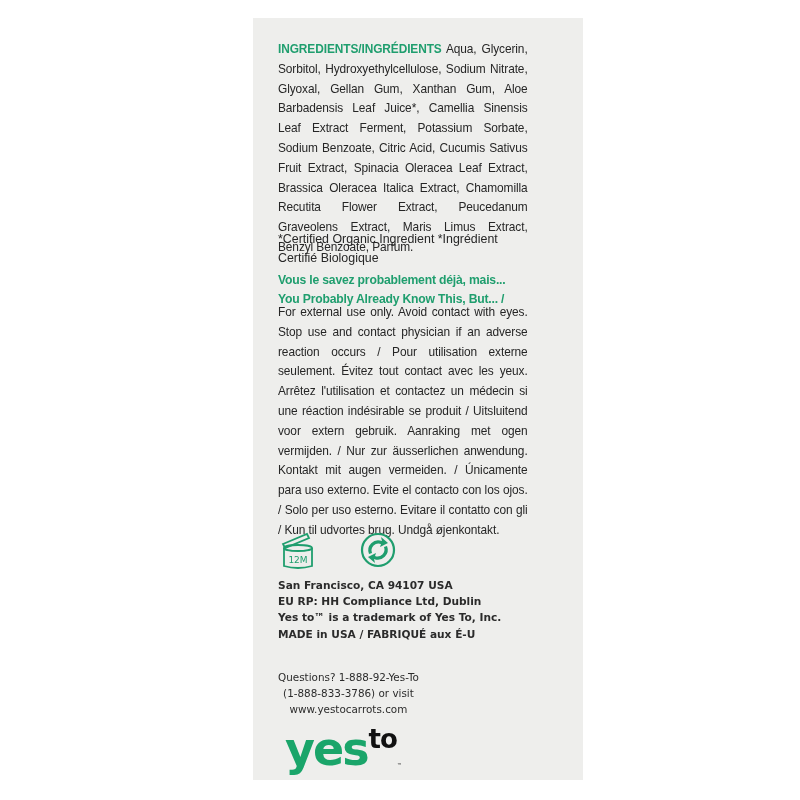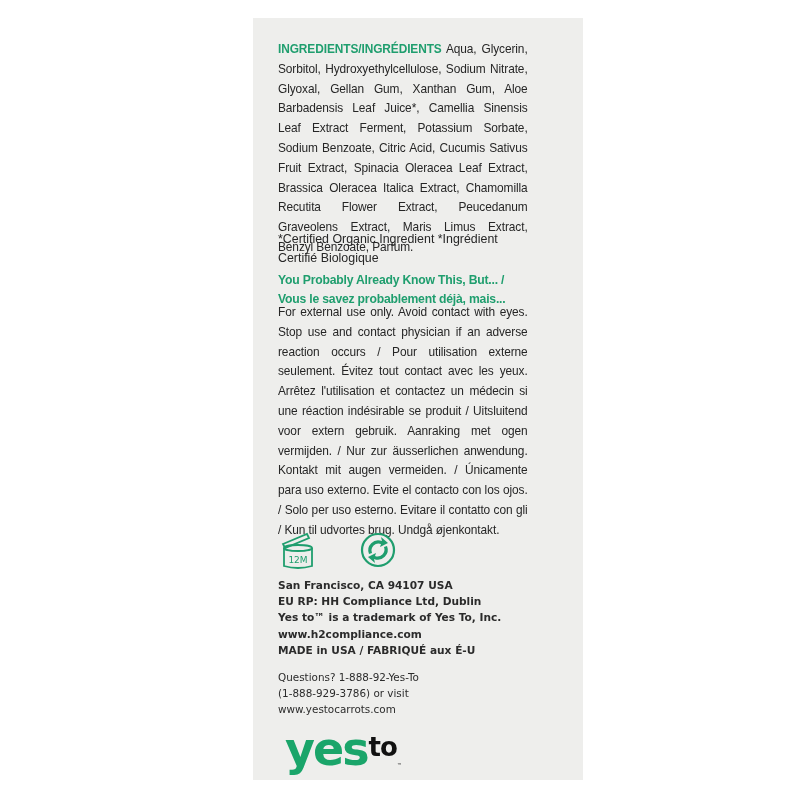--- a/index.html
+++ b/index.html
@@ -87,20 +87,21 @@
     .mfr div { display: block; }
     .contact {
       position: absolute;
       left: 25px;
       top: 651px;
       font-family: "DejaVu Sans", sans-serif;
       font-size: 10.4px;
       line-height: 16px;
       color: #2b2b2b;
       white-space: nowrap;
+      text-align: center;
     }
     .logo {
       position: absolute;
       left: 32px;
       top: 702px;
       height: 52px;
       display: flex;
       align-items: flex-end;
     }
     .logo-yes {
@@ -112,40 +113,40 @@
       line-height: 46px;
     }
     .logo-to {
       font-family: "DejaVu Sans", sans-serif;
       font-weight: bold;
       font-size: 26px;
       color: #111111;
       letter-spacing: -1px;
       line-height: 30px;
       margin-left: 1px;
-      margin-bottom: 10px;
+      margin-bottom: 18px;
     }
     .logo-tm {
       font-size: 5px;
       color: #111;
       margin-bottom: 4px;
     }
   </style>
 </head>
 <body>
 
 <div class="panel">
 
   <div class="ingredients"><span class="ing-label">INGREDIENTS/INGRÉDIENTS</span><span> Aqua, Glycerin, Sorbitol, Hydroxyethylcellulose, Sodium Nitrate, Glyoxal, Gellan Gum, Xanthan Gum, Aloe Barbadensis Leaf Juice*, Camellia Sinensis Leaf Extract Ferment, Potassium Sorbate, Sodium Benzoate, Citric Acid, Cucumis Sativus Fruit Extract, Spinacia Oleracea Leaf Extract, Brassica Oleracea Italica Extract, Chamomilla Recutita Flower Extract, Peucedanum Graveolens Extract, Maris Limus Extract, Benzyl Benzoate, Parfum.</span></div>
 
   <div class="cert">*Certified Organic Ingredient *Ingrédient Certifié Biologique</div>
 
   <div class="warn-title">
+    <div>Vous le savez probablement déjà, mais...</div>
     <div>You Probably Already Know This, But... /</div>
-    <div>Vous le savez probablement déjà, mais...</div>
   </div>
 
   <div class="warn-body">For external use only. Avoid contact with eyes. Stop use and contact physician if an adverse reaction occurs / Pour utilisation externe seulement. Évitez tout contact avec les yeux. Arrêtez l'utilisation et contactez un médecin si une réaction indésirable se produit / Uitsluitend voor extern gebruik. Aanraking met ogen vermijden. / Nur zur äusserlichen anwendung. Kontakt mit augen vermeiden. / Únicamente para uso externo. Evite el contacto con los ojos. / Solo per uso esterno. Evitare il contatto con gli / Kun til udvortes brug. Undgå øjenkontakt.</div>
 
   <div class="icons">
     <span class="pao-icon">
       <svg width="40" height="40" viewBox="0 0 40 40">
         <g fill="none" stroke="#1f9e6e" stroke-width="1.8">
           <path d="M3 14 L27 4 L29 8 L5 18 Z"></path>
           <path d="M4 18 L4 36 Q18 40 32 36 L32 18"></path>
@@ -160,27 +161,26 @@
         <path d="M9 22 A10 10 0 0 1 22 9 L21 5 L28 11 L20 15 L21 12 A7 7 0 0 0 12 21 Z" fill="#1f9e6e"></path>
         <path d="M27 14 A10 10 0 0 1 14 27 L15 31 L8 25 L16 21 L15 24 A7 7 0 0 0 24 15 Z" fill="#1f9e6e"></path>
       </svg>
     </span>
   </div>
 
   <div class="mfr">
     <div>San Francisco, CA 94107 USA</div>
     <div>EU RP: HH Compliance Ltd, Dublin</div>
     <div>Yes to™ is a trademark of Yes To, Inc.</div>
-    <div>www.h2compliance.com</div>
     <div>MADE in USA / FABRIQUÉ aux É-U</div>
   </div>
 
   <div class="contact">
     <div>Questions? 1-888-92-Yes-To</div>
-    <div>(1-888-929-3786) or visit</div>
+    <div>(1-888-833-3786) or visit</div>
     <div>www.yestocarrots.com</div>
   </div>
 
   <div class="logo">
     <span class="logo-yes">yes</span>
     <span class="logo-to">to</span>
     <span class="logo-tm">™</span>
   </div>
 
 </div>

